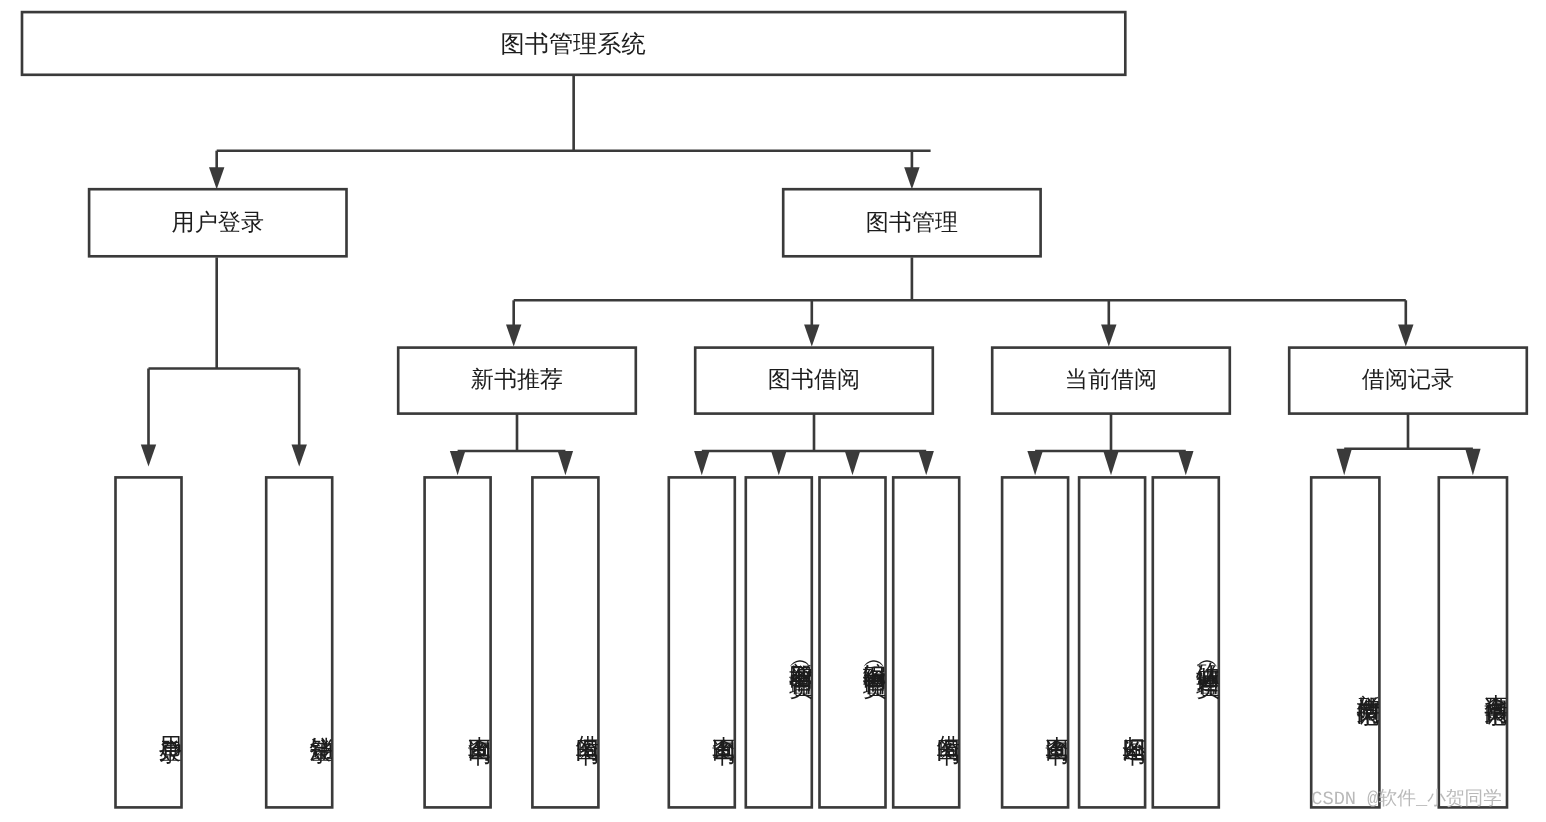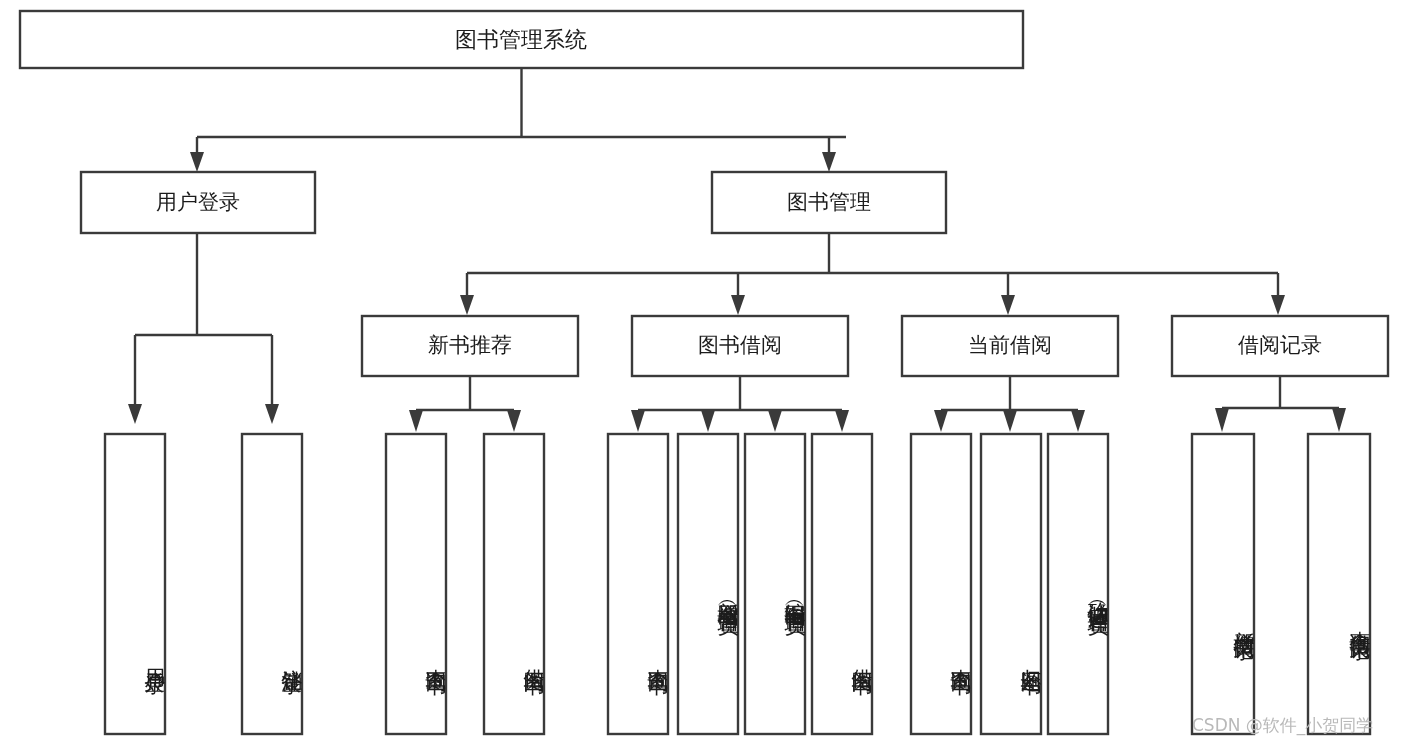--- a/index.html
+++ b/index.html
@@ -215,15 +215,15 @@
   <div class="vlabel" style="left:745px; top:434px; width:60px; height:300px; padding-top:10px;">编辑图书（管理员）</div>
   <div class="vlabel" style="left:812px; top:434px; width:60px; height:300px; padding-top:72px;">借阅图书</div>
 
   <div class="vlabel" style="left:911px; top:434px; width:60px; height:300px; padding-top:72px;">查询图书</div>
   <div class="vlabel" style="left:981px; top:434px; width:60px; height:300px; padding-top:72px;">归还图书</div>
   <div class="vlabel" style="left:1048px; top:434px; width:60px; height:300px; padding-top:10px;">确认归还（管理员）</div>
 
   <div class="vlabel" style="left:1192px; top:434px; width:62px; height:300px; padding-top:36px;">新增借阅记录</div>
   <div class="vlabel" style="left:1308px; top:434px; width:62px; height:300px; padding-top:36px;">查询借阅记录</div>
 
-  <div class="watermark" style="left:1192px; top:714px;">CSDN @软件_小贺同学</div>
+  <div class="watermark" style="left:1192px; top:714px;font-family:Liberation Mono, monospace;">CSDN @软件_小贺同学</div>
 
 </div>
 
 </body></html>

